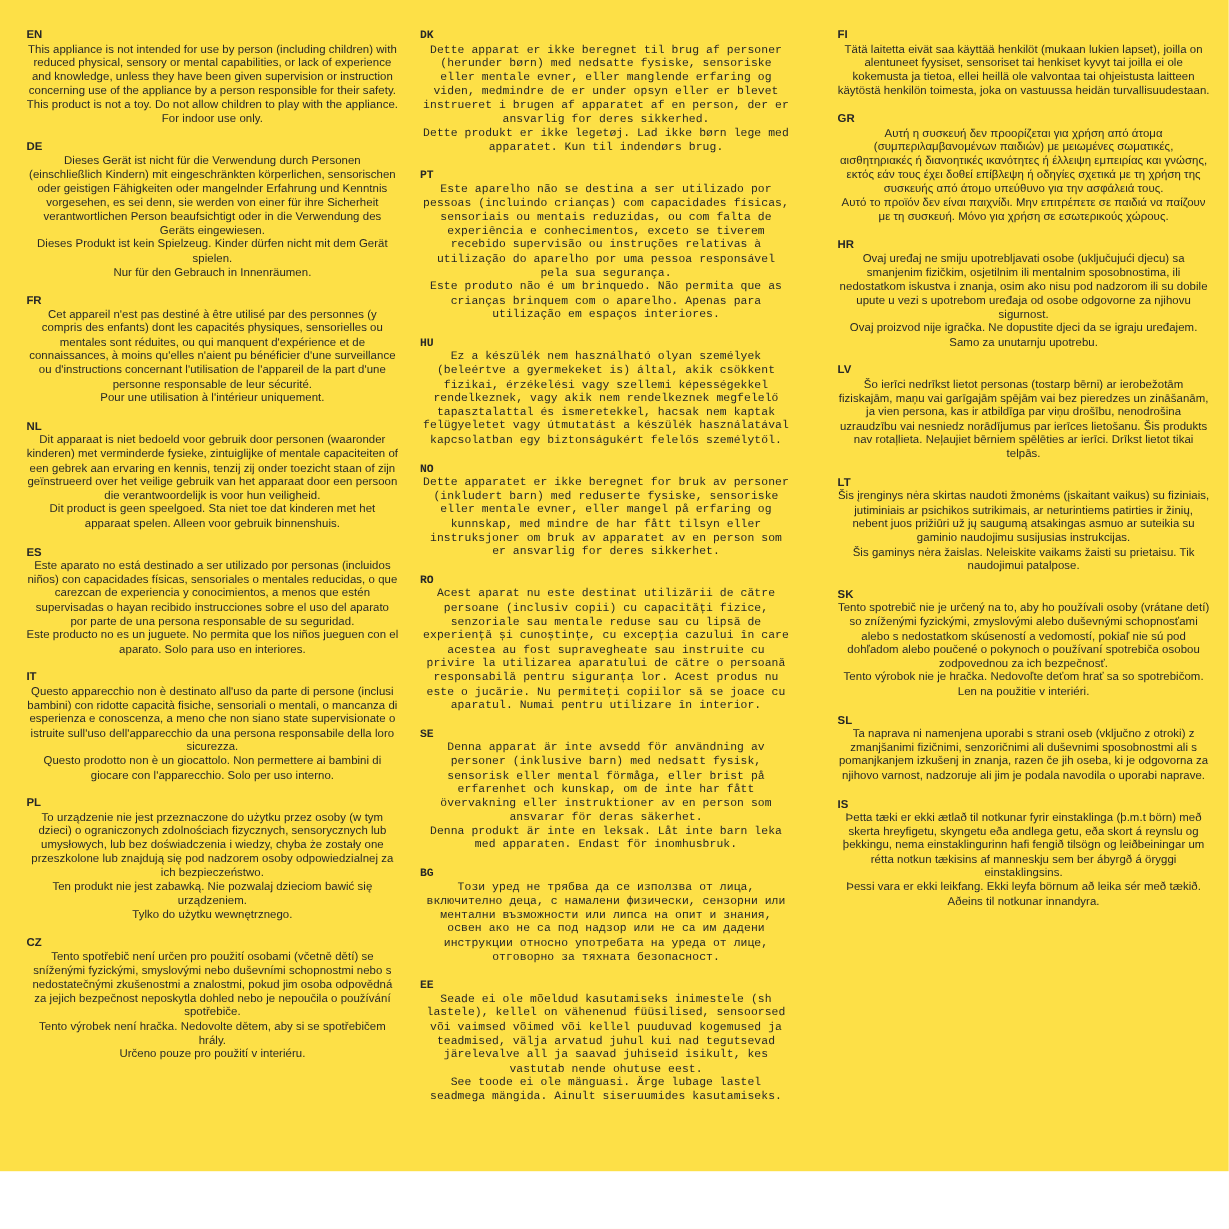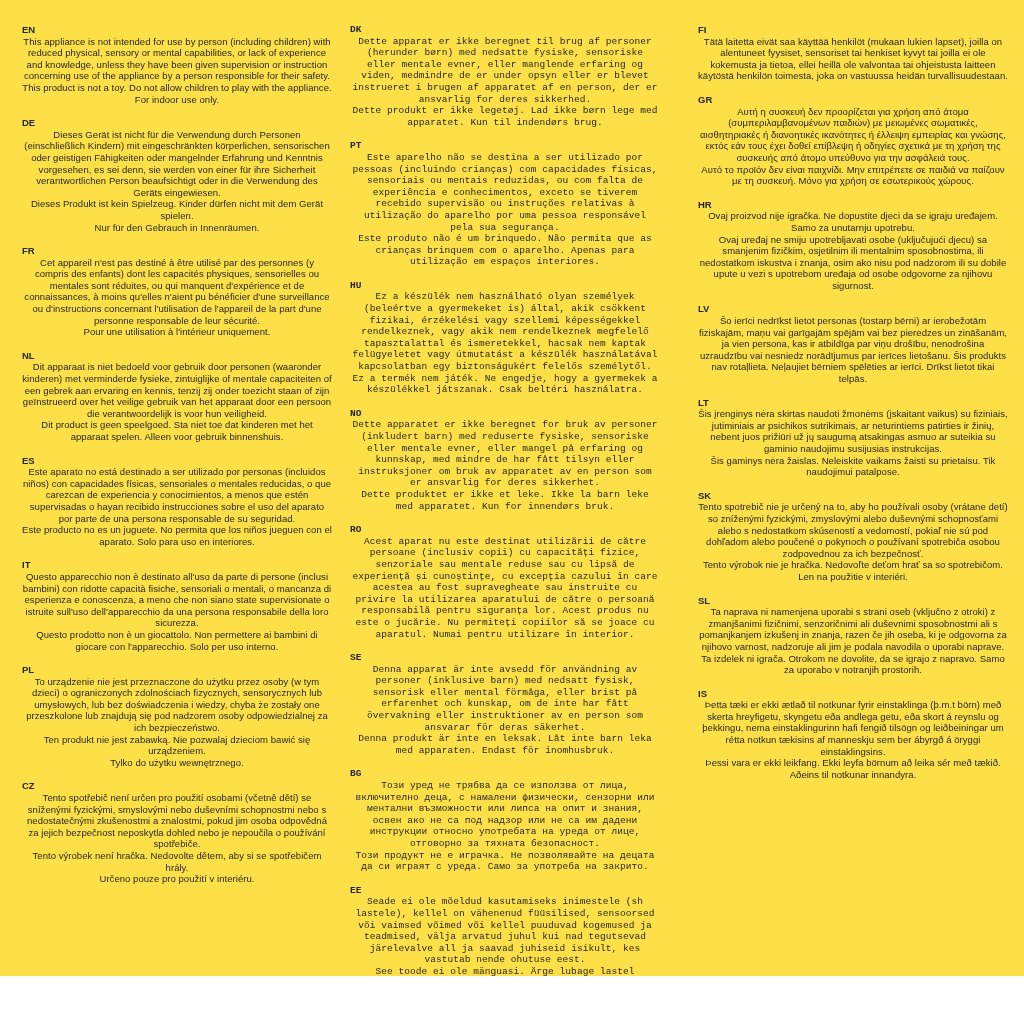--- a/index.html
+++ b/index.html
@@ -86,80 +86,76 @@
         <p class="body-text">Dette produkt er ikke legetøj. Lad ikke børn lege med apparatet. Kun til indendørs brug.</p>
       </section>
       <section class="lang-section">
         <div class="lang-code">PT</div>
         <p class="body-text">Este aparelho não se destina a ser utilizado por pessoas (incluindo crianças) com capacidades físicas, sensoriais ou mentais reduzidas, ou com falta de experiência e conhecimentos, exceto se tiverem recebido supervisão ou instruções relativas à utilização do aparelho por uma pessoa responsável pela sua segurança.</p>
         <p class="body-text">Este produto não é um brinquedo. Não permita que as crianças brinquem com o aparelho. Apenas para utilização em espaços interiores.</p>
       </section>
       <section class="lang-section">
         <div class="lang-code">HU</div>
         <p class="body-text">Ez a készülék nem használható olyan személyek (beleértve a gyermekeket is) által, akik csökkent fizikai, érzékelési vagy szellemi képességekkel rendelkeznek, vagy akik nem rendelkeznek megfelelő tapasztalattal és ismeretekkel, hacsak nem kaptak felügyeletet vagy útmutatást a készülék használatával kapcsolatban egy biztonságukért felelős személytől.</p>
-        <p class="body-text">Ez a termék nem játék. Ne engedje, hogy a gyermekek a készülékkel játszanak. Csak beltéri használatra.</p>
       </section>
       <section class="lang-section">
         <div class="lang-code">NO</div>
         <p class="body-text">Dette apparatet er ikke beregnet for bruk av personer (inkludert barn) med reduserte fysiske, sensoriske eller mentale evner, eller mangel på erfaring og kunnskap, med mindre de har fått tilsyn eller instruksjoner om bruk av apparatet av en person som er ansvarlig for deres sikkerhet.</p>
-        <p class="body-text">Dette produktet er ikke et leke. Ikke la barn leke med apparatet. Kun for innendørs bruk.</p>
       </section>
       <section class="lang-section">
         <div class="lang-code">RO</div>
         <p class="body-text">Acest aparat nu este destinat utilizării de către persoane (inclusiv copii) cu capacități fizice, senzoriale sau mentale reduse sau cu lipsă de experiență și cunoștințe, cu excepția cazului în care acestea au fost supravegheate sau instruite cu privire la utilizarea aparatului de către o persoană responsabilă pentru siguranța lor. Acest produs nu este o jucărie. Nu permiteți copiilor să se joace cu aparatul. Numai pentru utilizare în interior.</p>
       </section>
       <section class="lang-section">
         <div class="lang-code">SE</div>
         <p class="body-text">Denna apparat är inte avsedd för användning av personer (inklusive barn) med nedsatt fysisk, sensorisk eller mental förmåga, eller brist på erfarenhet och kunskap, om de inte har fått övervakning eller instruktioner av en person som ansvarar för deras säkerhet.</p>
         <p class="body-text">Denna produkt är inte en leksak. Låt inte barn leka med apparaten. Endast för inomhusbruk.</p>
       </section>
       <section class="lang-section">
         <div class="lang-code">BG</div>
         <p class="body-text">Този уред не трябва да се използва от лица, включително деца, с намалени физически, сензорни или ментални възможности или липса на опит и знания, освен ако не са под надзор или не са им дадени инструкции относно употребата на уреда от лице, отговорно за тяхната безопасност.</p>
-        <p class="body-text">Този продукт не е играчка. Не позволявайте на децата да си играят с уреда. Само за употреба на закрито.</p>
       </section>
       <section class="lang-section">
         <div class="lang-code">EE</div>
         <p class="body-text">Seade ei ole mõeldud kasutamiseks inimestele (sh lastele), kellel on vähenenud füüsilised, sensoorsed või vaimsed võimed või kellel puuduvad kogemused ja teadmised, välja arvatud juhul kui nad tegutsevad järelevalve all ja saavad juhiseid isikult, kes vastutab nende ohutuse eest.</p>
         <p class="body-text">See toode ei ole mänguasi. Ärge lubage lastel seadmega mängida. Ainult siseruumides kasutamiseks.</p>
       </section>
     </div>
   <div class="column column-3">
       <section class="lang-section">
         <div class="lang-code">FI</div>
         <p class="body-text">Tätä laitetta eivät saa käyttää henkilöt (mukaan lukien lapset), joilla on alentuneet fyysiset, sensoriset tai henkiset kyvyt tai joilla ei ole kokemusta ja tietoa, ellei heillä ole valvontaa tai ohjeistusta laitteen käytöstä henkilön toimesta, joka on vastuussa heidän turvallisuudestaan.</p>
       </section>
       <section class="lang-section">
         <div class="lang-code">GR</div>
         <p class="body-text">Αυτή η συσκευή δεν προορίζεται για χρήση από άτομα (συμπεριλαμβανομένων παιδιών) με μειωμένες σωματικές, αισθητηριακές ή διανοητικές ικανότητες ή έλλειψη εμπειρίας και γνώσης, εκτός εάν τους έχει δοθεί επίβλεψη ή οδηγίες σχετικά με τη χρήση της συσκευής από άτομο υπεύθυνο για την ασφάλειά τους.</p>
         <p class="body-text">Αυτό το προϊόν δεν είναι παιχνίδι. Μην επιτρέπετε σε παιδιά να παίζουν με τη συσκευή. Μόνο για χρήση σε εσωτερικούς χώρους.</p>
       </section>
       <section class="lang-section">
         <div class="lang-code">HR</div>
+        <p class="body-text">Ovaj uređaj ne smiju upotrebljavati osobe (uključujući djecu) sa smanjenim fizičkim, osjetilnim ili mentalnim sposobnostima, ili nedostatkom iskustva i znanja, osim ako nisu pod nadzorom ili su dobile upute u vezi s upotrebom uređaja od osobe odgovorne za njihovu sigurnost.</p>
         <p class="body-text">Ovaj proizvod nije igračka. Ne dopustite djeci da se igraju uređajem. Samo za unutarnju upotrebu.</p>
-        <p class="body-text">Ovaj uređaj ne smiju upotrebljavati osobe (uključujući djecu) sa smanjenim fizičkim, osjetilnim ili mentalnim sposobnostima, ili nedostatkom iskustva i znanja, osim ako nisu pod nadzorom ili su dobile upute u vezi s upotrebom uređaja od osobe odgovorne za njihovu sigurnost.</p>
       </section>
       <section class="lang-section">
         <div class="lang-code">LV</div>
         <p class="body-text">Šo ierīci nedrīkst lietot personas (tostarp bērni) ar ierobežotām fiziskajām, maņu vai garīgajām spējām vai bez pieredzes un zināšanām, ja vien persona, kas ir atbildīga par viņu drošību, nenodrošina uzraudzību vai nesniedz norādījumus par ierīces lietošanu. Šis produkts nav rotaļlieta. Neļaujiet bērniem spēlēties ar ierīci. Drīkst lietot tikai telpās.</p>
       </section>
       <section class="lang-section">
         <div class="lang-code">LT</div>
         <p class="body-text">Šis įrenginys nėra skirtas naudoti žmonėms (įskaitant vaikus) su fiziniais, jutiminiais ar psichikos sutrikimais, ar neturintiems patirties ir žinių, nebent juos prižiūri už jų saugumą atsakingas asmuo ar suteikia su gaminio naudojimu susijusias instrukcijas.</p>
         <p class="body-text">Šis gaminys nėra žaislas. Neleiskite vaikams žaisti su prietaisu. Tik naudojimui patalpose.</p>
       </section>
       <section class="lang-section">
         <div class="lang-code">SK</div>
         <p class="body-text">Tento spotrebič nie je určený na to, aby ho používali osoby (vrátane detí) so zníženými fyzickými, zmyslovými alebo duševnými schopnosťami alebo s nedostatkom skúseností a vedomostí, pokiaľ nie sú pod dohľadom alebo poučené o pokynoch o používaní spotrebiča osobou zodpovednou za ich bezpečnosť.</p>
         <p class="body-text">Tento výrobok nie je hračka. Nedovoľte deťom hrať sa so spotrebičom. Len na použitie v interiéri.</p>
       </section>
       <section class="lang-section">
         <div class="lang-code">SL</div>
         <p class="body-text">Ta naprava ni namenjena uporabi s strani oseb (vključno z otroki) z zmanjšanimi fizičnimi, senzoričnimi ali duševnimi sposobnostmi ali s pomanjkanjem izkušenj in znanja, razen če jih oseba, ki je odgovorna za njihovo varnost, nadzoruje ali jim je podala navodila o uporabi naprave.</p>
-        <p class="body-text">Ta izdelek ni igrača. Otrokom ne dovolite, da se igrajo z napravo. Samo za uporabo v notranjih prostorih.</p>
       </section>
       <section class="lang-section">
         <div class="lang-code">IS</div>
         <p class="body-text">Þetta tæki er ekki ætlað til notkunar fyrir einstaklinga (þ.m.t börn) með skerta hreyfigetu, skyngetu eða andlega getu, eða skort á reynslu og þekkingu, nema einstaklingurinn hafi fengið tilsögn og leiðbeiningar um rétta notkun tækisins af manneskju sem ber ábyrgð á öryggi einstaklingsins.</p>
         <p class="body-text">Þessi vara er ekki leikfang. Ekki leyfa börnum að leika sér með tækið. Aðeins til notkunar innandyra.</p>
       </section>
     </div>
 </div>
 
 </body></html>

